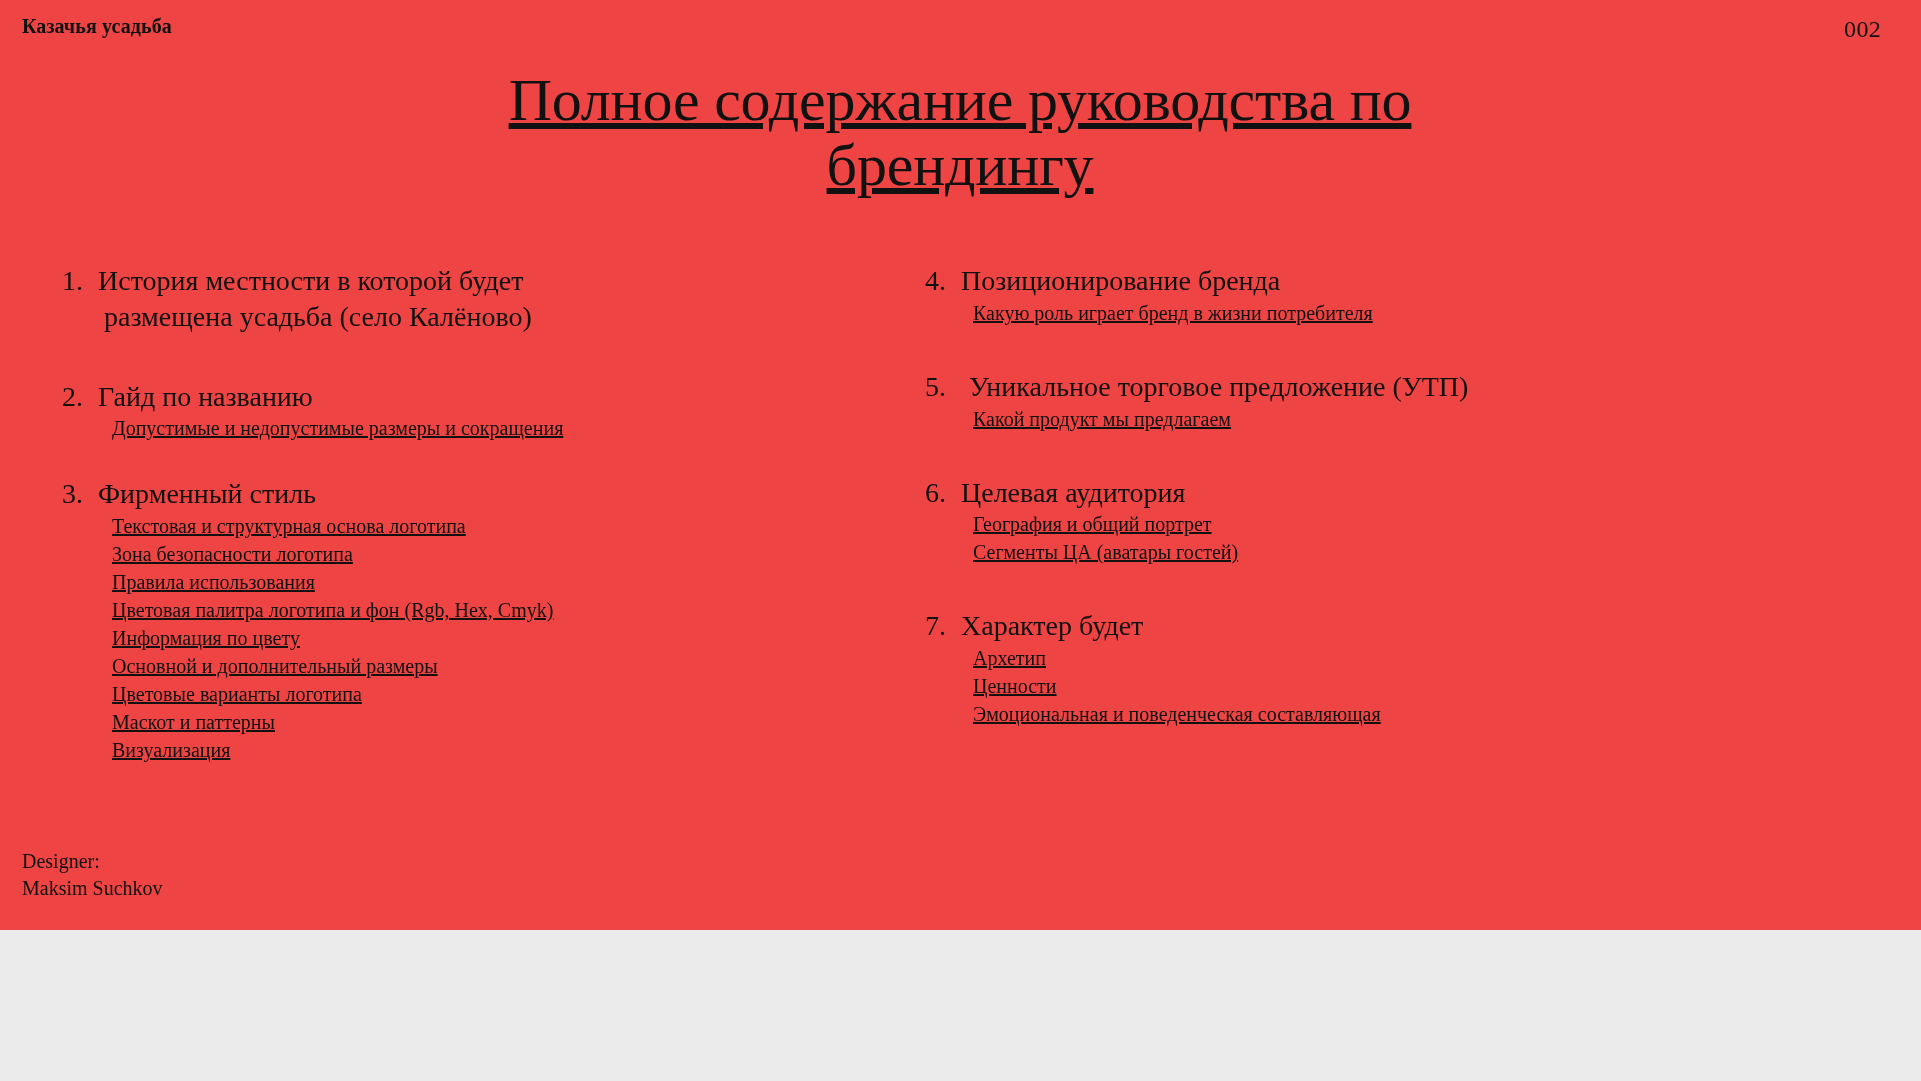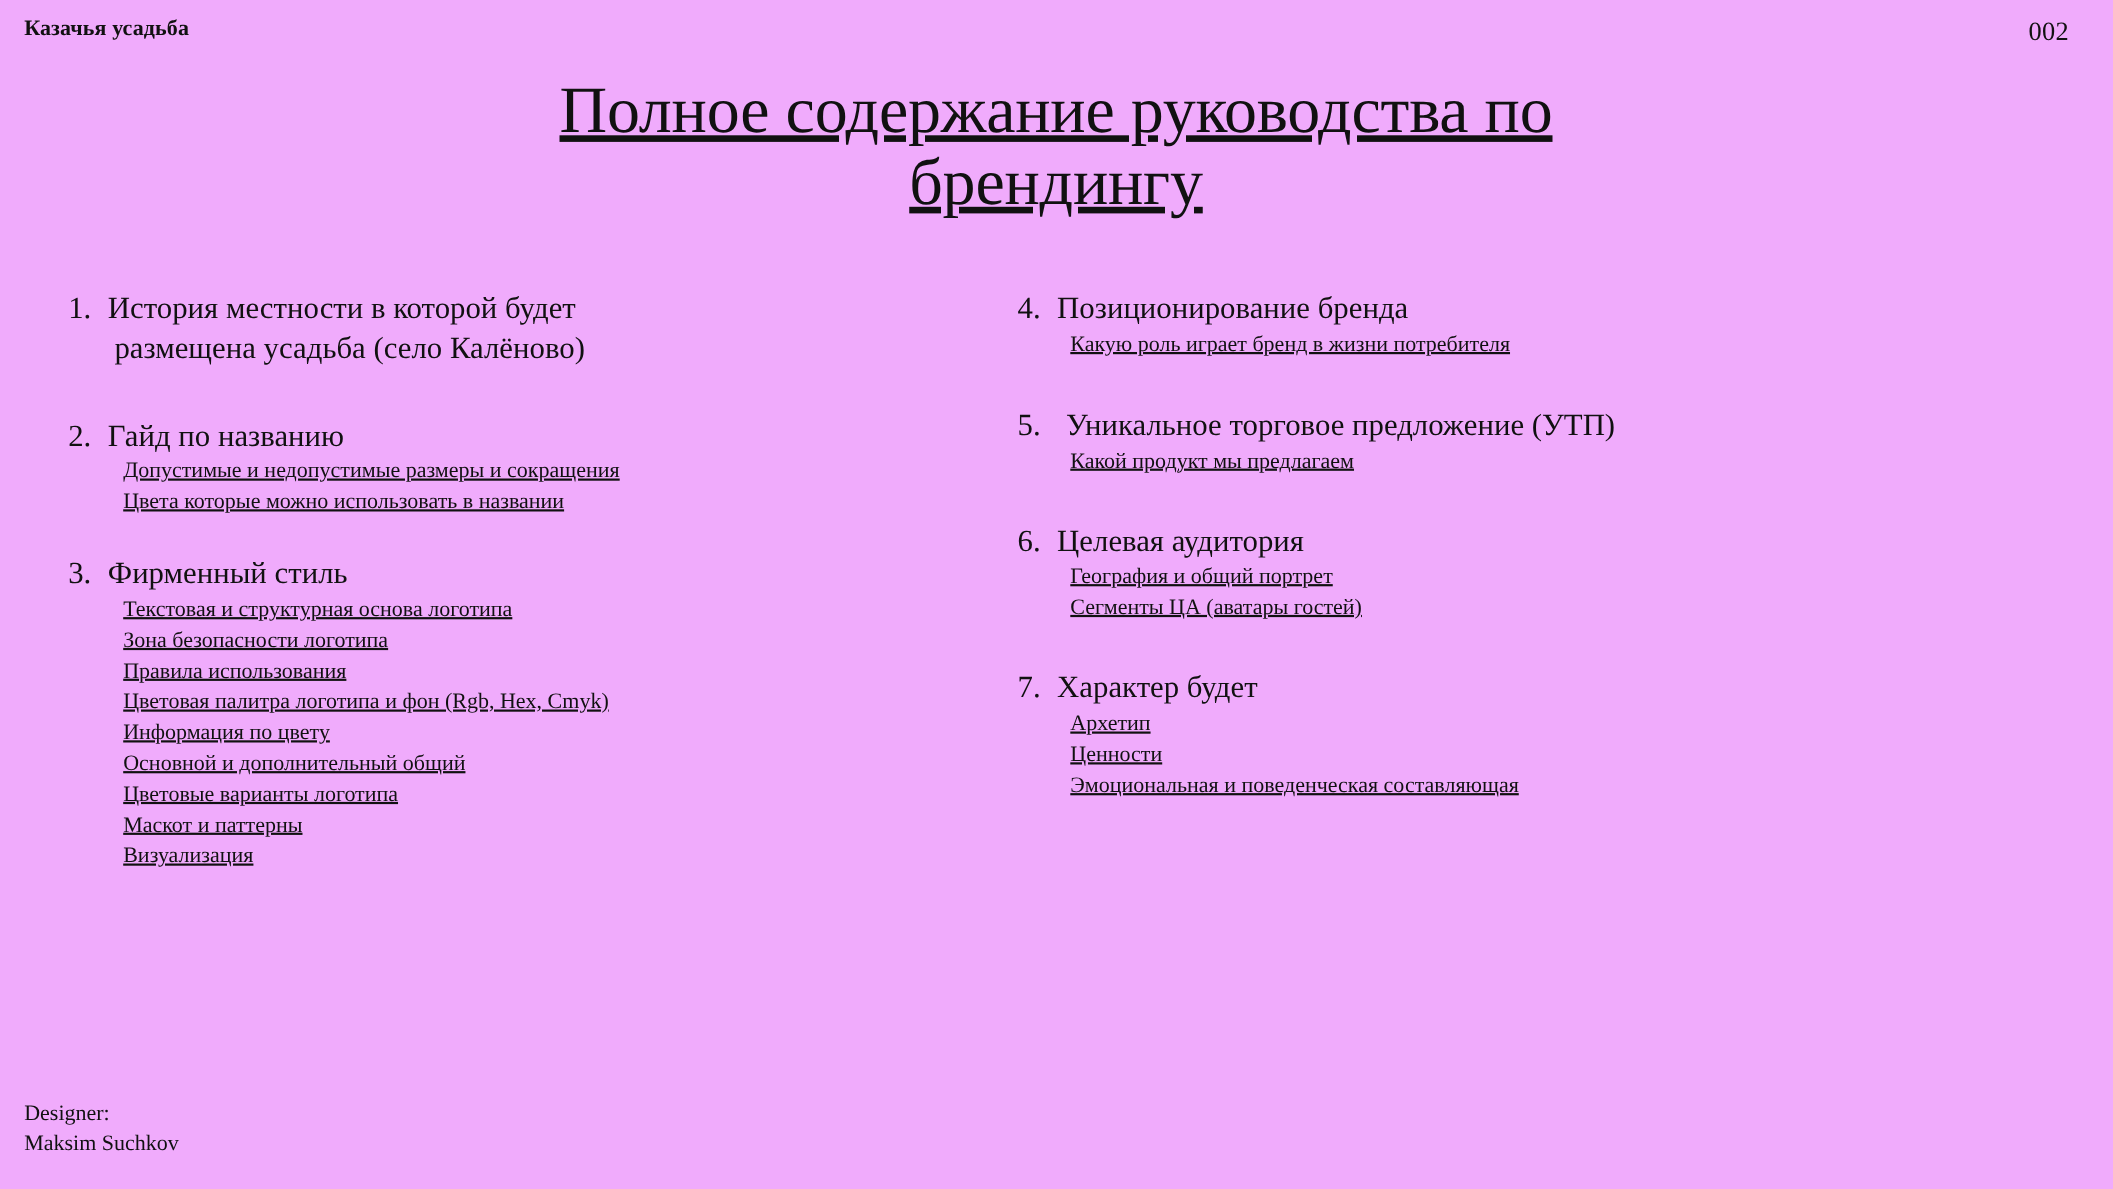--- a/index.html
+++ b/index.html
@@ -12,22 +12,22 @@
     height: 1081px;
     background: #ebebeb;
     font-family: "Liberation Serif", "DejaVu Serif", serif;
     color: #111111;
     overflow: hidden;
   }
 
   .slide {
     position: relative;
     width: 1921px;
-    height: 1081px;
-    background: #f0abfc;
+    height: 930px;
+    background: #ef4444;
     box-sizing: border-box;
   }
 
   
   .topbar {
     position: absolute;
     top: 0;
     left: 0;
     width: 1921px;
     height: 56px;
@@ -174,35 +174,34 @@
           <span class="head-line2">размещена усадьба (село Калёново)</span>
         </div>
       </div>
 
       <div class="toc-item gap-md">
         <div class="toc-head">
           <span class="num">2.</span><span class="head-text">Гайд по названию</span>
         </div>
         <ul class="toc-subs">
           <li>Допустимые и недопустимые размеры и сокращения</li>
-          <li>Цвета которые можно использовать в названии</li>
         </ul>
       </div>
 
       <div class="toc-item">
         <div class="toc-head">
           <span class="num">3.</span><span class="head-text">Фирменный стиль</span>
         </div>
         <ul class="toc-subs">
           <li>Текстовая и структурная основа логотипа</li>
           <li>Зона безопасности логотипа</li>
           <li>Правила использования</li>
           <li>Цветовая палитра логотипа и фон (Rgb, Hex, Cmyk)</li>
           <li>Информация по цвету</li>
-          <li>Основной и дополнительный общий</li>
+          <li>Основной и дополнительный размеры</li>
           <li>Цветовые варианты логотипа</li>
           <li>Маскот и паттерны</li>
           <li>Визуализация</li>
         </ul>
       </div>
 
     </div>
 
     <div class="col col-right">
 

